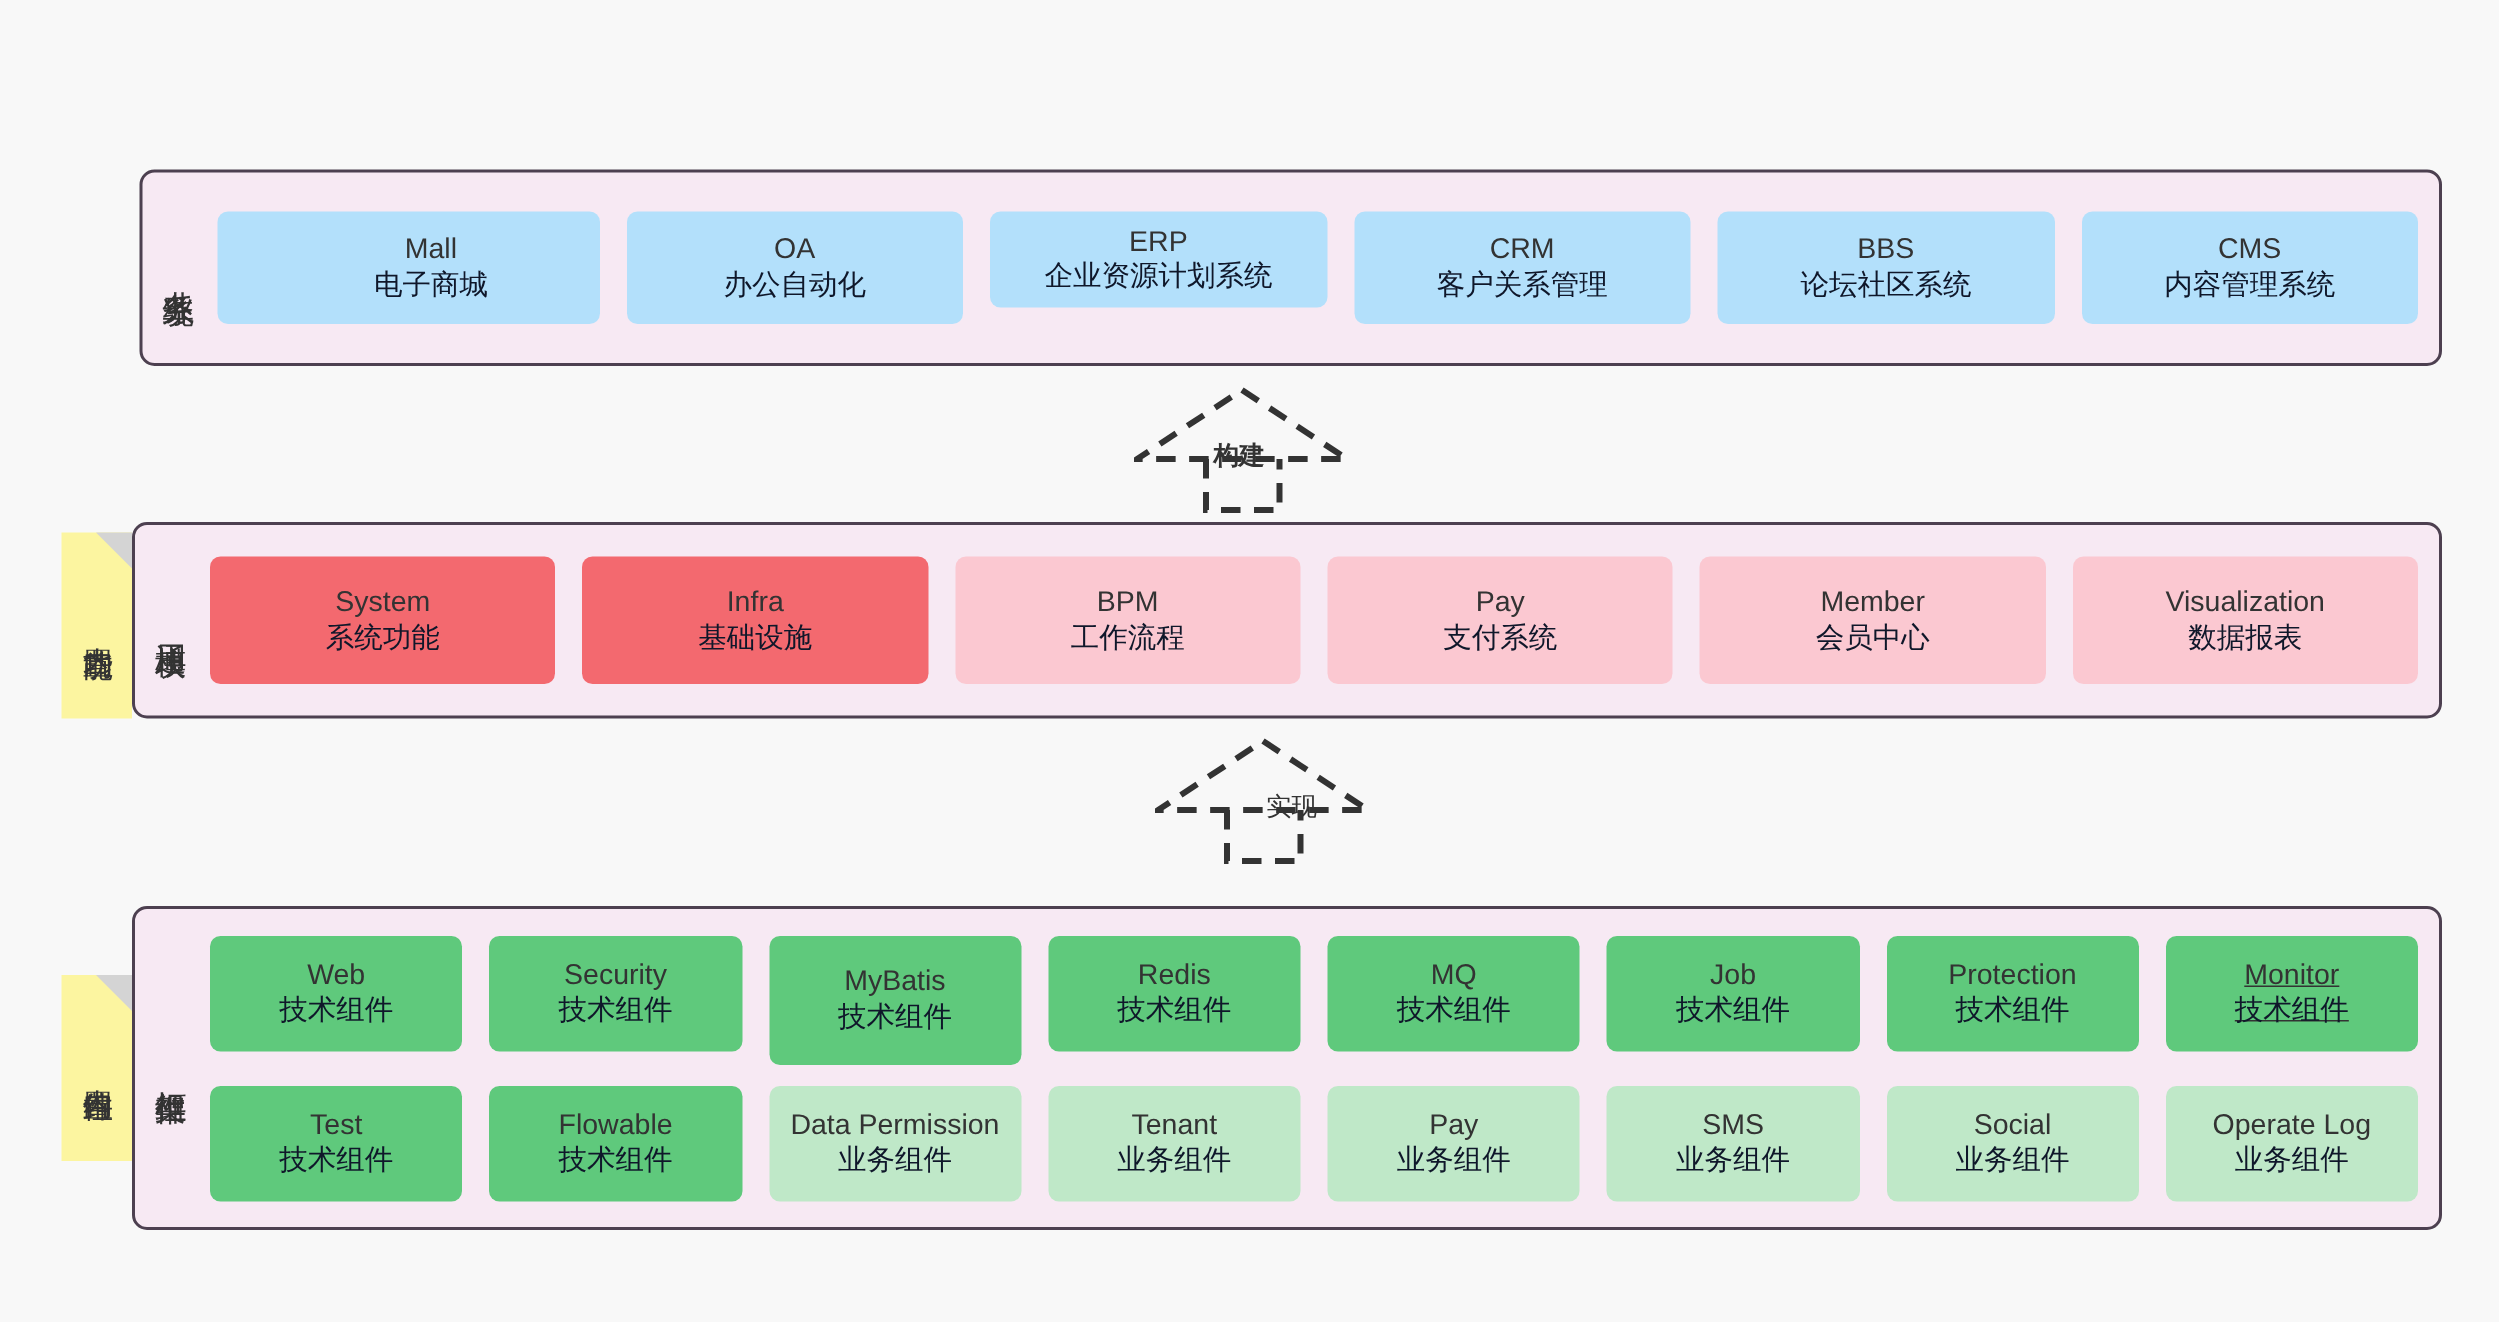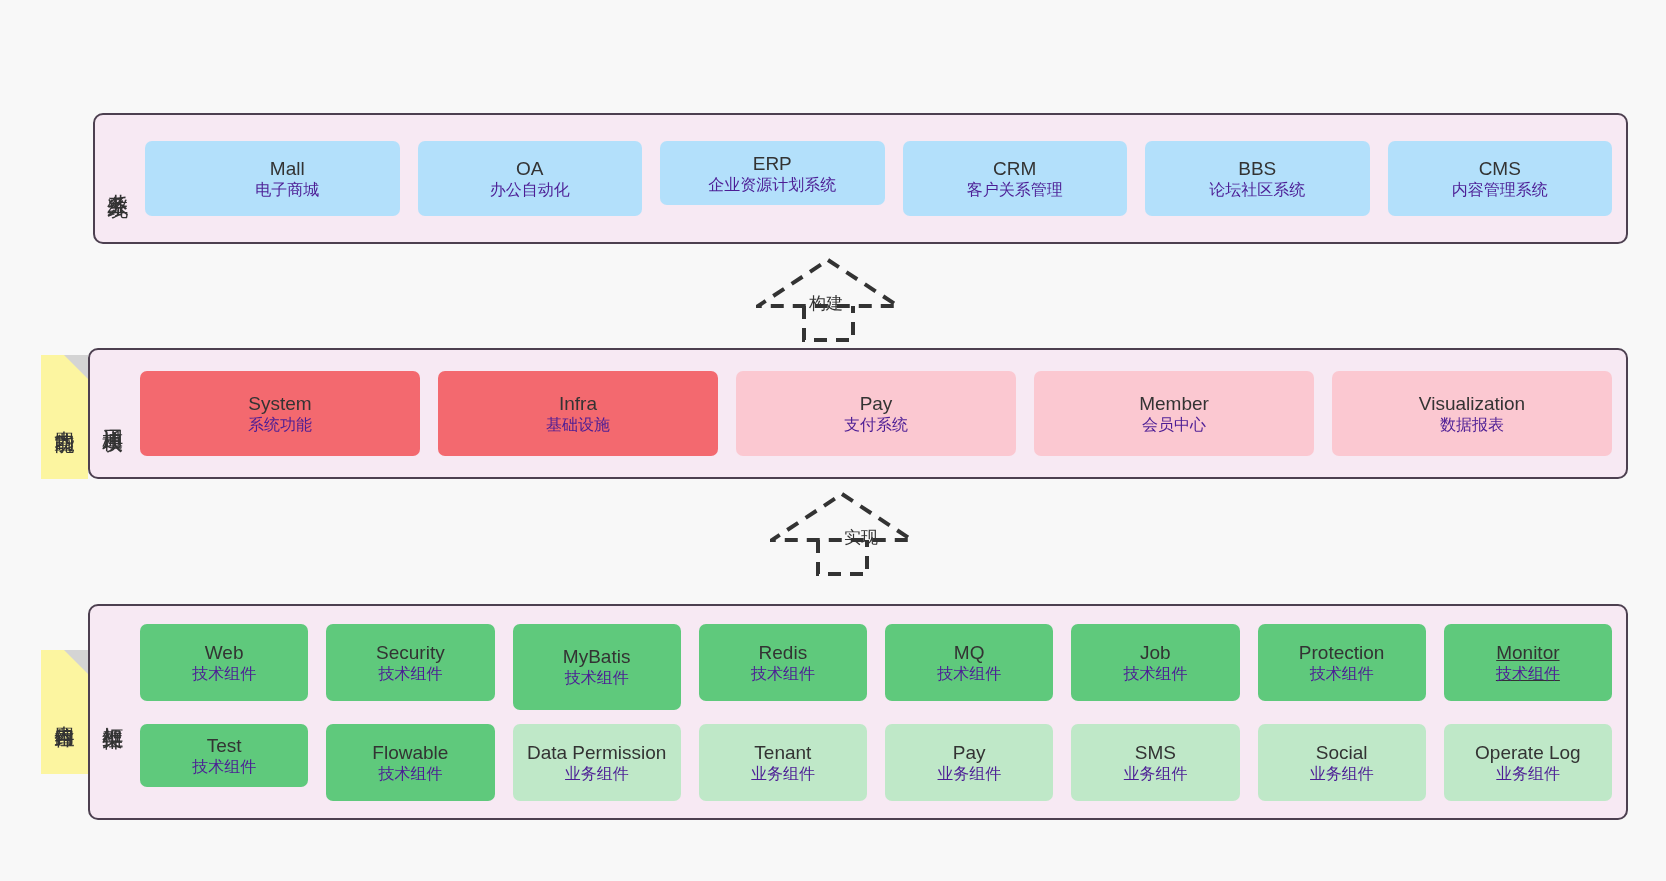--- a/index.html
+++ b/index.html
@@ -68,21 +68,21 @@
     display: flex;
     flex-direction: column;
     align-items: center;
     justify-content: center;
     text-align: center;
     box-sizing: border-box;
     padding: 4px 6px;
     line-height: 1.22;
   }
   .card .t1 { font-size: 19px; color: #333333; }
-  .card .t2 { font-size: 16px; color: #4c1d95; }
+  .card .t2 { font-size: 19px; color: #0f172a; }
 
   .c-blue       { background: #b3e0fb; }
   .c-red        { background: #f3696f; }
   .c-pink       { background: #fbc8d1; }
   .c-green      { background: #5fc97c; }
   .c-lightgreen { background: #bfe8c8; }
 
   
   .note {
     position: absolute;
@@ -163,40 +163,44 @@
   </div>
 
   <div class="arrow" style="left:756px; top:258px; width:150px; height:84px;">
     <svg width="150" height="84" viewBox="0 0 150 84">
 
       <path d="M 72 2 L 142 48 L 2 48 Z" fill="none" stroke="#333333" stroke-width="4" stroke-dasharray="13,9" stroke-linejoin="miter"></path>
 
       <path d="M 48 48 L 48 82 L 97 82 L 97 48" fill="none" stroke="#333333" stroke-width="4" stroke-dasharray="13,9"></path>
     </svg>
   </div>
-  <div class="arrow-label" style="left:809px; top:292px;">构建</div>
+  <div class="arrow-label" style="left:809px; top:292px;font-weight:bold;">构建</div>
 
   <div class="note" id="note-modules" style="left:41px; top:355px; width:47px; height:124px;">
     <span class="fold"></span>
     <span class="note-text">内置功能</span>
   </div>
 
   <div class="panel" id="panel-modules" style="left:88px; top:348px; width:1540px; height:131px;">
     <div class="panel-title">通用模块</div>
     <div class="panel-body">
       <div class="row" id="modules-row">
           <div class="card c-red" style="height: 85px;">
             <div class="t1">System</div>
             <div class="t2">系统功能</div>
           </div>
           <div class="card c-red" style="height: 85px;">
             <div class="t1">Infra</div>
             <div class="t2">基础设施</div>
           </div>
           <div class="card c-pink" style="height: 85px;">
+            <div class="t1">BPM</div>
+            <div class="t2">工作流程</div>
+          </div>
+          <div class="card c-pink" style="height: 85px;">
             <div class="t1">Pay</div>
             <div class="t2">支付系统</div>
           </div>
           <div class="card c-pink" style="height: 85px;">
             <div class="t1">Member</div>
             <div class="t2">会员中心</div>
           </div>
           <div class="card c-pink" style="height: 85px;">
             <div class="t1">Visualization</div>
             <div class="t2">数据报表</div>
@@ -249,21 +253,21 @@
           <div class="card c-green" style="height: 77px;">
             <div class="t1">Protection</div>
             <div class="t2">技术组件</div>
           </div>
           <div class="card c-green" style="height: 77px; text-decoration: underline;">
             <div class="t1">Monitor</div>
             <div class="t2">技术组件</div>
           </div>
         </div>
       <div class="row" id="framework-row2">
-          <div class="card c-green" style="height: 63px;">
+          <div class="card c-green" style="height: 77px;">
             <div class="t1">Test</div>
             <div class="t2">技术组件</div>
           </div>
           <div class="card c-green" style="height: 77px;">
             <div class="t1">Flowable</div>
             <div class="t2">技术组件</div>
           </div>
           <div class="card c-lightgreen" style="height: 77px;">
             <div class="t1">Data Permission</div>
             <div class="t2">业务组件</div>

